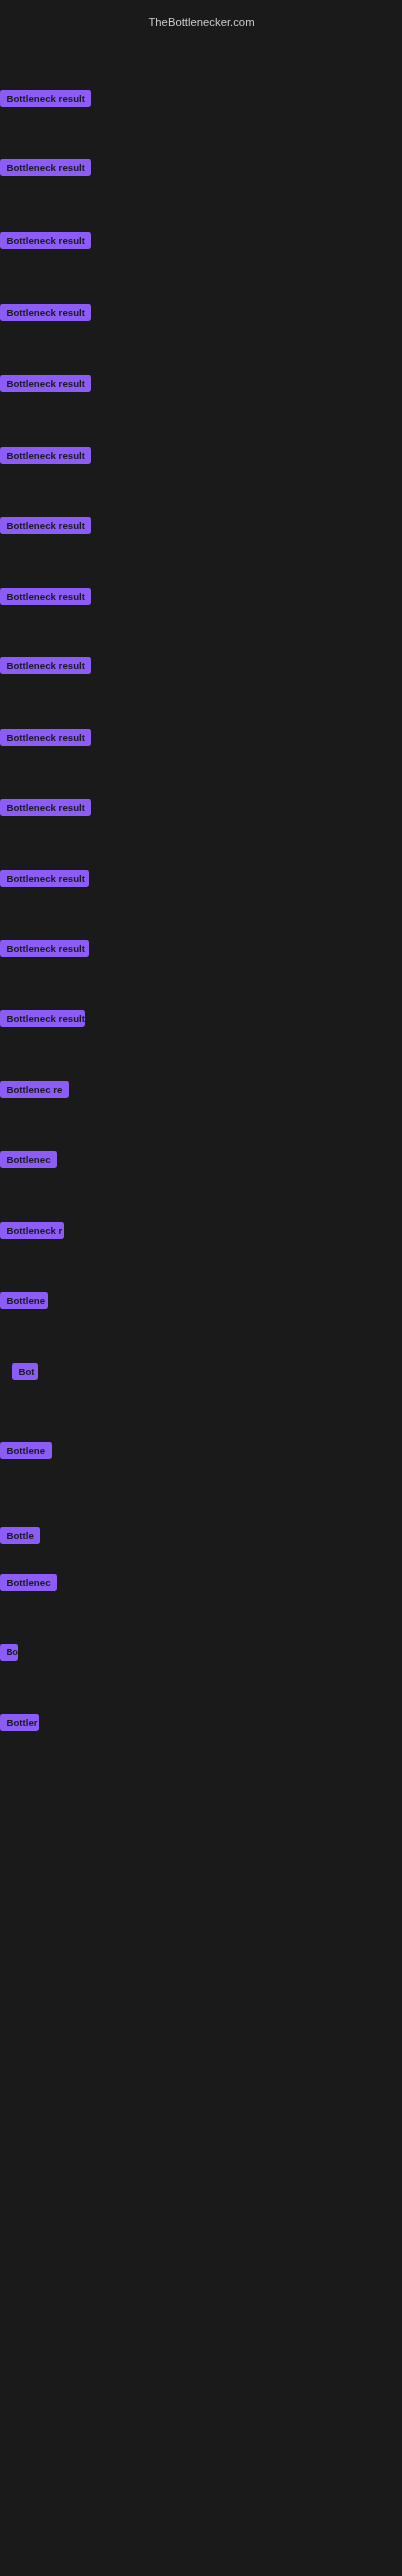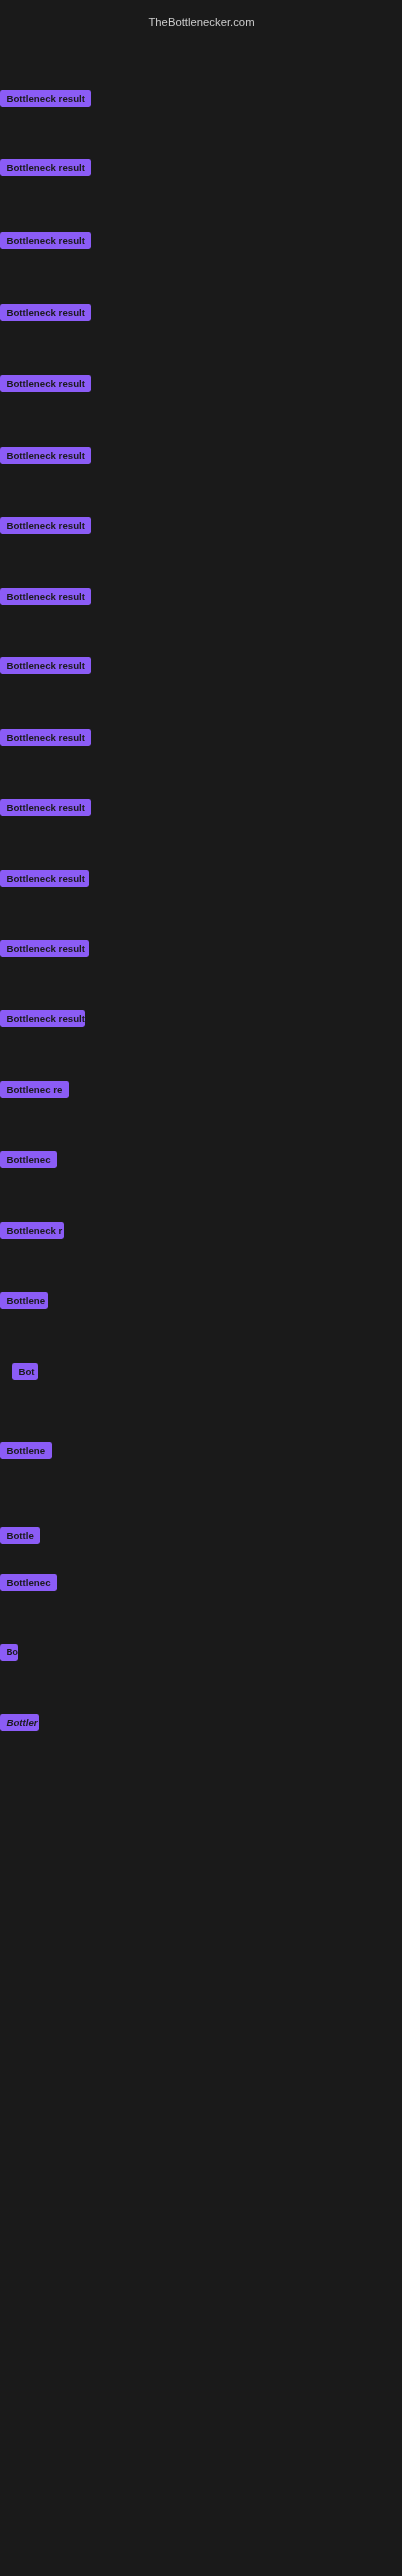--- a/index.html
+++ b/index.html
@@ -63,15 +63,15 @@
     <div class="bottleneck-item" style="top: 966px; left: 0px;"><span class="bottleneck-badge" style="max-width: 85px;">Bottleneck result</span></div>
     <div class="bottleneck-item" style="top: 1037px; left: 0px;"><span class="bottleneck-badge" style="max-width: 72px;">Bottlenec re</span></div>
     <div class="bottleneck-item" style="top: 1107px; left: 0px;"><span class="bottleneck-badge" style="max-width: 58px;">Bottlenec</span></div>
     <div class="bottleneck-item" style="top: 1178px; left: 0px; text-align: center;"><span class="bottleneck-badge" style="max-width: 64px;">Bottleneck r</span></div>
     <div class="bottleneck-item" style="top: 1248px; left: 0px;"><span class="bottleneck-badge" style="max-width: 48px;">Bottlene</span></div>
     <div class="bottleneck-item" style="top: 1319px; left: 0px;"><span class="bottleneck-badge" style="max-width: 26px; margin-left: 12px;">Bot</span></div>
     <div class="bottleneck-item" style="top: 1389px; left: 0px;"><span class="bottleneck-badge" style="max-width: 52px; margin-top: 9px;">Bottlene</span></div>
     <div class="bottleneck-item" style="top: 1459px; left: 0px; margin-top: 24px;"><span class="bottleneck-badge" style="max-width: 40px;">Bottle</span></div>
     <div class="bottleneck-item" style="top: 1530px; left: 0px;"><span class="bottleneck-badge" style="max-width: 58px;">Bottlenec</span></div>
     <div class="bottleneck-item" style="top: 1600px; left: 0px;"><span class="bottleneck-badge" style="max-width: 17.7px; font-family: Liberation Mono, monospace;">Bo</span></div>
-    <div class="bottleneck-item" style="top: 1670px; left: 0px; font-style: italic;"><span class="bottleneck-badge" style="max-width: 39px;">Bottler</span></div>
+    <div class="bottleneck-item" style="top: 1670px; left: 0px;"><span class="bottleneck-badge" style="max-width: 39px;">Bottler</span></div>
   </div>
 
 
 </body></html>

